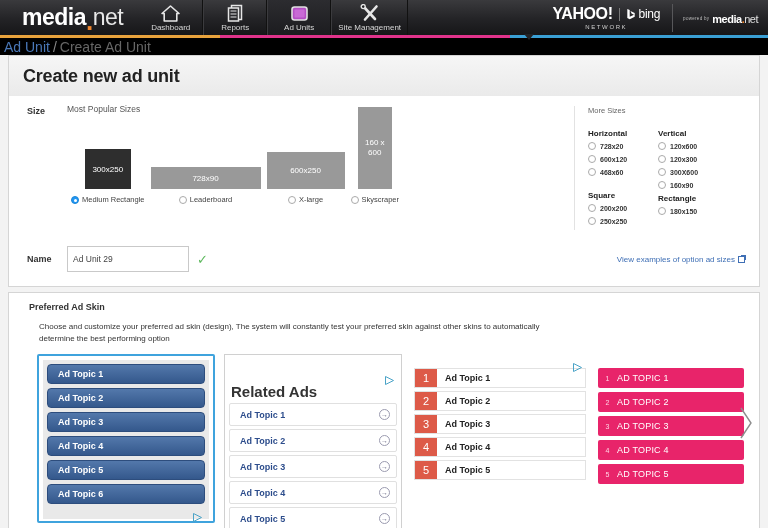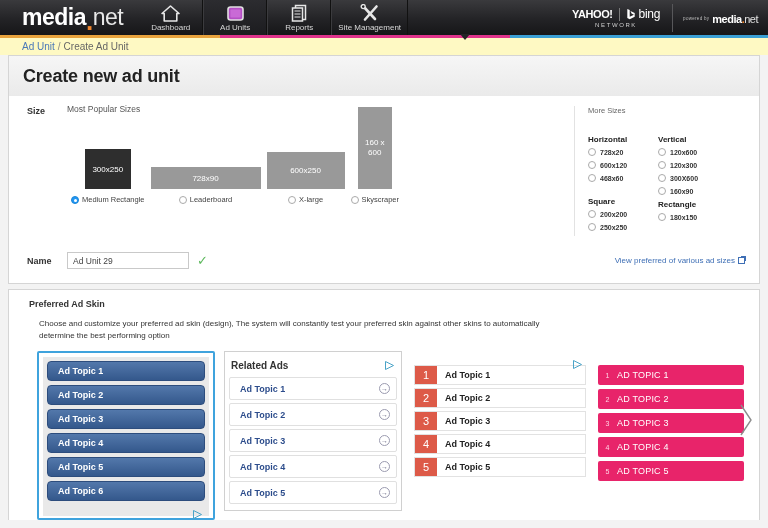--- a/index.html
+++ b/index.html
@@ -42,21 +42,21 @@
   .navitem.active { background: linear-gradient(180deg,#2c2c30 0%,#1c1c1f 100%); }
   .navicon { height: 19px; display:flex; align-items:flex-end; justify-content:center; margin-bottom:1px; }
   .navicon svg { display:block; }
   .navlabel { white-space: nowrap; font-size: 8px; }
 
   .right-brands {
     margin-left:auto; display:flex; align-items:center; color:#fff;
   }
   .yb { display:flex; flex-direction:column; align-items:center; padding: 0 12px; }
   .yb-row { display:flex; align-items:center; gap:6px; }
-  .yahoo-txt { font-size:11px; font-weight:bold; letter-spacing:-0.4px; color:#fff; }
+  .yahoo-txt { font-size:16px; font-weight:bold; letter-spacing:-0.4px; color:#fff; }
   .ybar { width:1px; height:13px; background:#7a7a7a; }
   .bing-wrap { display:flex; align-items:center; gap:3px; }
   .bing-b {
     width:10px;height:12px; position:relative;
   }
   .bing-txt { font-size:12px; color:#fff; letter-spacing:-0.3px;}
   .network-txt { font-size:6px; letter-spacing:1.6px; color:#cfcfcf; margin-top:1px; }
   .sep-v { width:1px; height:28px; background:#57575a; }
   .ctx { display:flex; flex-direction:column; align-items:center; padding: 0 10px; }
   .ctx-t1 { font-size:9.5px; font-weight:bold; letter-spacing:0.4px; color:#fff; }
@@ -79,22 +79,22 @@
   .gradbar .g3 { flex:1; background:#3a9fd4; }
   .nav-pointer {
     position:absolute; bottom:-5px; left:256px;
     width:0;height:0;border-left:5px solid transparent;border-right:5px solid transparent;border-top:6px solid #232326;
     z-index:4;
   }
 
   
   .breadcrumb {
     height: 17px; display:flex; align-items:center;
-    padding-left: 22px; font-size: 10px; color:#666;
-    background:#fef9c3;
+    padding-left: 4px; font-size: 14px; color:#666;
+    background:#000000;
   }
   .breadcrumb a { color:#4a78b8; text-decoration:none; cursor:pointer; }
   .breadcrumb .bsep { margin: 0 3px; color:#888; }
 
   
   .page { padding: 0 8px 0 8px; }
   .titlebar {
     background: linear-gradient(180deg,#f6f6f6 0%,#eaeaea 100%);
     border:1px solid #d5d5d5; border-bottom:none;
     padding: 10px 14px 9px 14px;
@@ -122,32 +122,32 @@
     width:8px;height:8px;border-radius:50%;border:1px solid #aaa;background:#fff; flex:none;
     display:inline-block; position:relative;
   }
   .rad.on { background:#2196f3; border-color:#1b87d8; }
   .rad.on::after { content:''; position:absolute; left:2px; top:2px; width:3px;height:3px;border-radius:50%;background:#fff; }
 
   
   .more-sizes {
     width: 185px; border-left:1px solid #e2e2e2; padding: 0 0 0 13px; margin-top: 2px;
   }
-  .ms-title { font-size:7.5px; color:#666; margin-bottom:20px; }
+  .ms-title { font-size:7.5px; color:#666; margin-bottom:14px; }
   .ms-grid { display:flex; }
   .ms-col { width: 70px; }
   .ms-head { font-size:8px; font-weight:bold; color:#222; margin-bottom:4px; }
   .ms-item { display:flex; align-items:center; gap:4px; margin-bottom:5px; font-size:7px; font-weight:bold; color:#333; cursor:pointer; }
   .ms-gap { height: 10px; }
 
   
   .name-row { display:flex; align-items:center; padding: 16px 0 14px 18px; }
   .name-lab { width: 40px; font-size:9px; font-weight:bold; color:#333; }
   .name-input {
-    width: 122px; height: 17px; border:1px solid #c9c9c9; background:#fff;
+    width: 122px; height: 26px; border:1px solid #c9c9c9; background:#fff;
     font-size:8.5px; color:#444; padding: 0 5px; font-family:"Liberation Sans", sans-serif;
   }
   .tick { margin-left:8px; color:#5cb85c; font-size:13px; line-height:1; }
   .examples-link {
     margin-left:auto; margin-right:14px; font-size:8px; color:#3f6fb5;
     text-decoration:none; display:flex; align-items:center; gap:3px; cursor:pointer;
   }
   .ext-ico { display:inline-block; width:7px;height:7px;border:1px solid #3f6fb5; position:relative; }
   .ext-ico::after { content:''; position:absolute; right:-2px; top:-2px; width:4px;height:4px;border-top:1px solid #3f6fb5;border-right:1px solid #3f6fb5; }
 
@@ -174,21 +174,21 @@
     background: linear-gradient(180deg,#5378ab 0%,#34588c 100%);
     border:1px solid #2d4d7d; border-radius:4px;
     color:#fff; font-size:9px; font-weight:bold;
     padding: 4px 0 4px 10px; margin-bottom: 4px;
   }
   .ad-choices { text-align:right; padding-right:2px; height:9px; }
 
   
   .rel-skin { border:1px solid #d0d0d0; background:#fff; padding: 4px 4px 3px 4px; }
   .rel-head { display:flex; align-items:center; justify-content:space-between; padding: 0 2px 3px 2px; }
-  .rel-head-t { font-size:10px; font-weight:bold; color:#333; }
+  .rel-head-t { font-size:15px; font-weight:bold; color:#333;margin-top:24px; }
   .rel-item {
     display:flex; align-items:center; justify-content:space-between;
     border:1px solid #e0e0e0; border-radius:2px;
     padding: 5px 6px 5px 10px; margin-bottom: 3px;
   }
   .rel-item-t { font-size:9px; font-weight:bold; color:#2d4d8c; }
   .circ-arrow {
     width:11px;height:11px;border-radius:50%;border:1px solid #9b9bb0;
     display:flex;align-items:center;justify-content:center;
     font-size:7px; color:#6a6a85; line-height:1;
@@ -233,44 +233,44 @@
   </div>
 
   <div class="navitems">
     <div class="navitem">
       <span class="navicon">
         <svg width="19" height="17" viewBox="0 0 19 17">
             <path d="M9.5 1 L18 8.5 L15.8 8.5 L15.8 16 L3.2 16 L3.2 8.5 L1 8.5 Z" fill="none" stroke="#e6e6e6" stroke-width="1.6" stroke-linejoin="round"></path>
           </svg>
       </span>
       <span class="navlabel">Dashboard</span>
-    </div>
-
-    <div class="navitem active">
-      <span class="navicon">
-        <svg width="19" height="17" viewBox="0 0 19 17">
-            <rect x="2" y="2" width="15" height="13" rx="2.5" fill="#b44fc4" stroke="#e0e0e0" stroke-width="1.6"></rect>
-            <rect x="4.4" y="4.4" width="10.2" height="8.2" rx="1" fill="#c96ad6"></rect>
-          </svg>
-      </span>
-      <span class="navlabel">Ad Units</span>
-      <div class="nav-pointer"></div>
     </div>
 
     <div class="navitem">
       <span class="navicon">
         <svg width="17" height="18" viewBox="0 0 17 18">
             <rect x="4.5" y="1.5" width="10" height="14" fill="none" stroke="#e6e6e6" stroke-width="1.5"></rect>
             <rect x="1.5" y="4" width="10" height="13" fill="#2b2b2e" stroke="#e6e6e6" stroke-width="1.5"></rect>
             <line x1="3.5" y1="7" x2="9.5" y2="7" stroke="#e6e6e6" stroke-width="1"></line>
             <line x1="3.5" y1="10" x2="9.5" y2="10" stroke="#e6e6e6" stroke-width="1"></line>
             <line x1="3.5" y1="13" x2="9.5" y2="13" stroke="#e6e6e6" stroke-width="1"></line>
           </svg>
       </span>
       <span class="navlabel">Reports</span>
+    </div>
+
+    <div class="navitem active">
+      <span class="navicon">
+        <svg width="19" height="17" viewBox="0 0 19 17">
+            <rect x="2" y="2" width="15" height="13" rx="2.5" fill="#b44fc4" stroke="#e0e0e0" stroke-width="1.6"></rect>
+            <rect x="4.4" y="4.4" width="10.2" height="8.2" rx="1" fill="#c96ad6"></rect>
+          </svg>
+      </span>
+      <span class="navlabel">Ad Units</span>
+      <div class="nav-pointer"></div>
     </div>
 
     <div class="navitem" style="width:77px">
       <span class="navicon">
         <svg width="20" height="18" viewBox="0 0 20 18">
           <path d="M3 2 L15 15" stroke="#e6e6e6" stroke-width="2.6" stroke-linecap="round"></path>
           <path d="M16.5 2.5 L5 15.5" stroke="#e6e6e6" stroke-width="2.6" stroke-linecap="round"></path>
           <circle cx="3.2" cy="2.6" r="2" fill="#232326" stroke="#e6e6e6" stroke-width="1.4"></circle>
         </svg>
       </span>
@@ -425,21 +425,21 @@
           </div>
         </div>
       </div>
     </div>
 
     <div class="name-row">
       <div class="name-lab">Name</div>
       <input class="name-input" type="text" value="Ad Unit 29" style="">
       <span class="tick">✓</span>
       <a class="examples-link">
-        <span>View preferred of various ad sizes</span>
+        <span>View examples of option ad sizes</span>
         <span class="ext-ico"></span>
       </a>
     </div>
   </div>
 
   <div class="skin-wrap">
     <div class="skin-panel">
       <div class="skin-title">Preferred Ad Skin</div>
       <div class="skin-desc">Choose and customize your preferred ad skin (design), The system will constantly test your preferred skin against other skins to automatically determine the best performing option</div>
 

